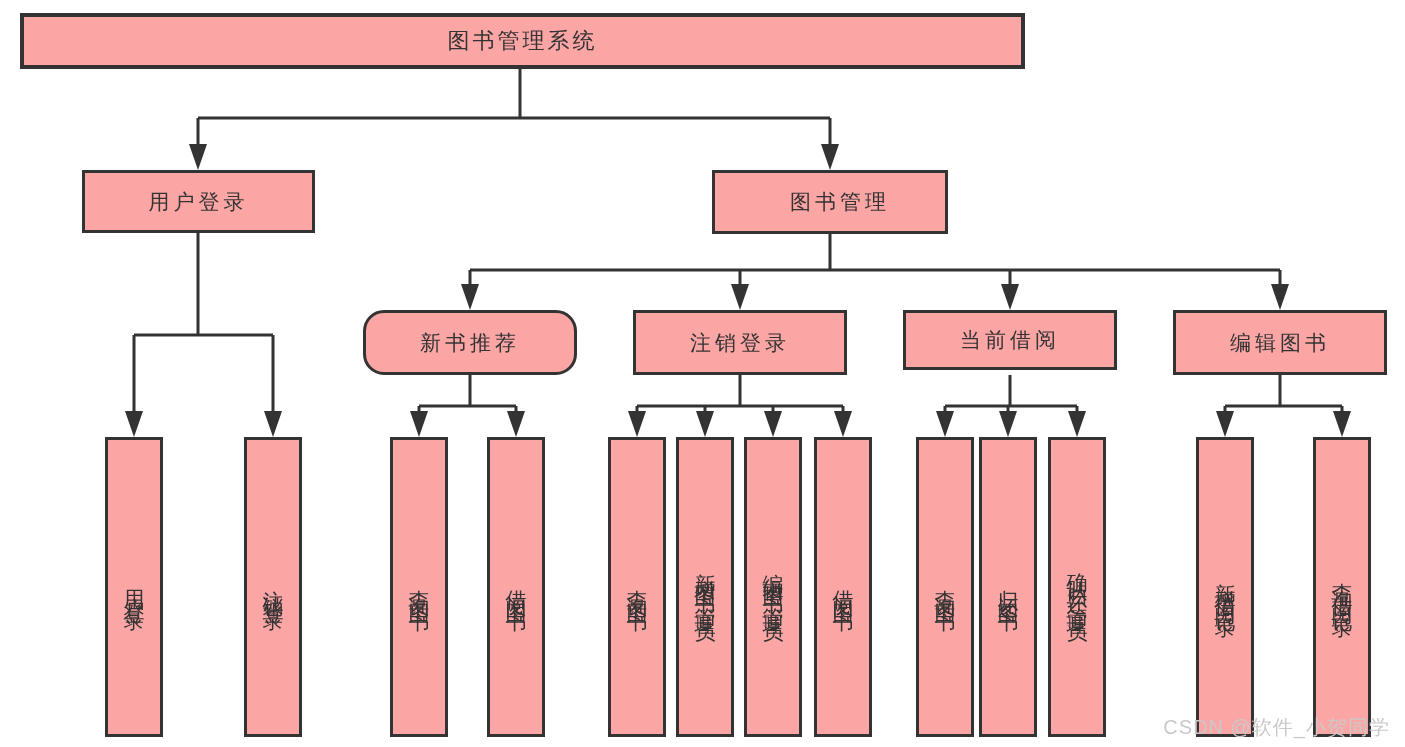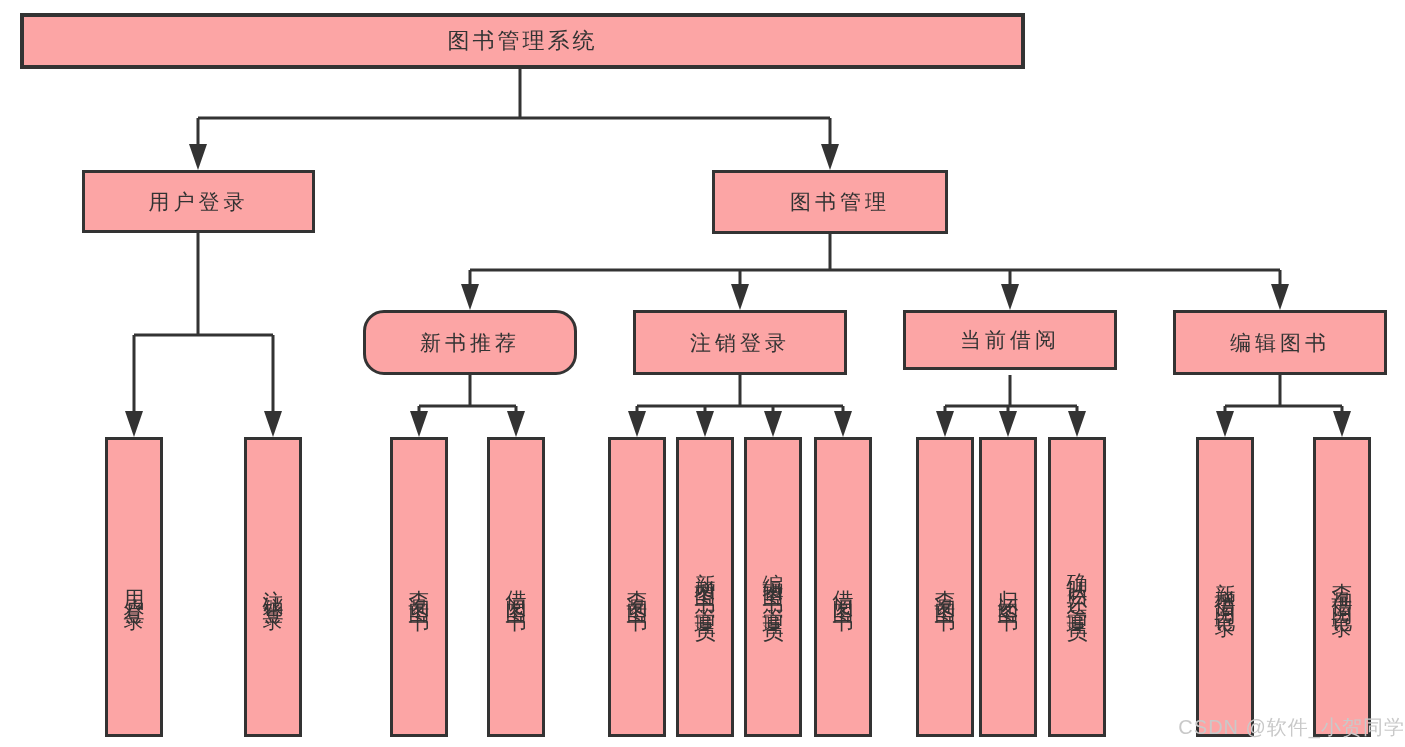--- a/index.html
+++ b/index.html
@@ -30,21 +30,21 @@
   .node.col{z-index:2;}
   .vtext{
     writing-mode:vertical-rl;
     font-size:21px;
     letter-spacing:7px;
     color:var(--text);
     white-space:nowrap;
   }
   .watermark{
     position:absolute;
-    right:0;top:714px;
+    right:15px;top:714px;
     font-size:20px;
     color:var(--wm);
     letter-spacing:1px;
     z-index:3;
   }
 </style>
 </head>
 <body>
 
 <div class="canvas">

